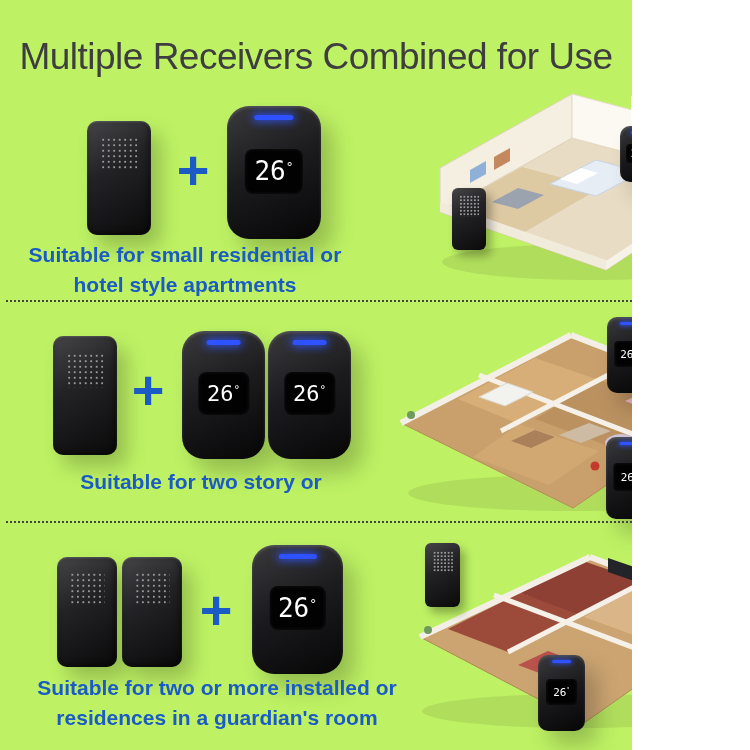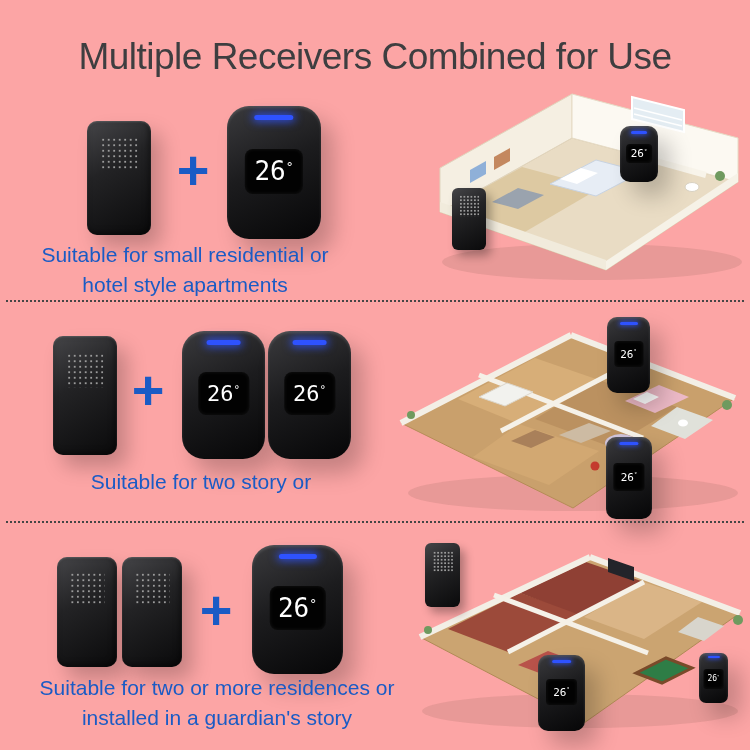--- a/index.html
+++ b/index.html
@@ -1,25 +1,25 @@
 <!DOCTYPE html>
 <html><head>
 <meta charset="utf-8">
 <style>
   *{box-sizing:border-box;margin:0;padding:0}
   html,body{width:750px;height:750px;background:#ffffff;font-family:"Liberation Sans",sans-serif}
-  .page{position:relative;width:750px;height:750px;background:#fca5a5;overflow:hidden}
+  .page{position:relative;width:632px;height:750px;background:#bef264;overflow:hidden}
 
   .title{position:absolute;top:36px;left:0;width:100%;text-align:center;
          font-size:37px;font-weight:500;color:#3e3e40;letter-spacing:-0.5px}
 
   .plus{position:absolute;color:#1a5bc5;font-size:56px;font-weight:700;line-height:1;
         width:56px;text-align:center}
 
-  .caption{position:absolute;text-align:center;color:#1a5bc5;font-weight:400;
+  .caption{position:absolute;text-align:center;color:#1a5bc5;font-weight:700;
            font-size:21px;line-height:1.45}
 
   .sep{position:absolute;left:6px;width:738px;height:0;border-top:2px dotted #454545}
 
   
   .transmitter{position:absolute;border-radius:10px;
     background:linear-gradient(150deg,#454548 0%,#232325 40%,#0a0a0b 100%);
     box-shadow:inset 0 1px 2px rgba(255,255,255,.18), inset -2px -2px 6px rgba(0,0,0,.5),
                10px 12px 20px rgba(0,0,0,.22)}
   .transmitter .dots{position:absolute;top:14%;left:50%;transform:translateX(-50%);
@@ -290,17 +290,17 @@
     <div class="receiver r-xs" style="left:301px;top:128px;width:29px;height:50px">
       <i class="led"></i>
       <div class="screen">
         <span class="val">26</span>
         <span class="deg">°</span>
       </div>
     </div>
   </div>
 
   <div class="caption" style="left:18px;top:673px;width:398px">
-    <span>Suitable for two or more residences or</span><br>
-    <span>installed in a guardian's story</span>
+    <span>Suitable for two or more installed or</span><br>
+    <span>residences in a guardian's room</span>
   </div>
 
 </div>
 
 </body></html>

